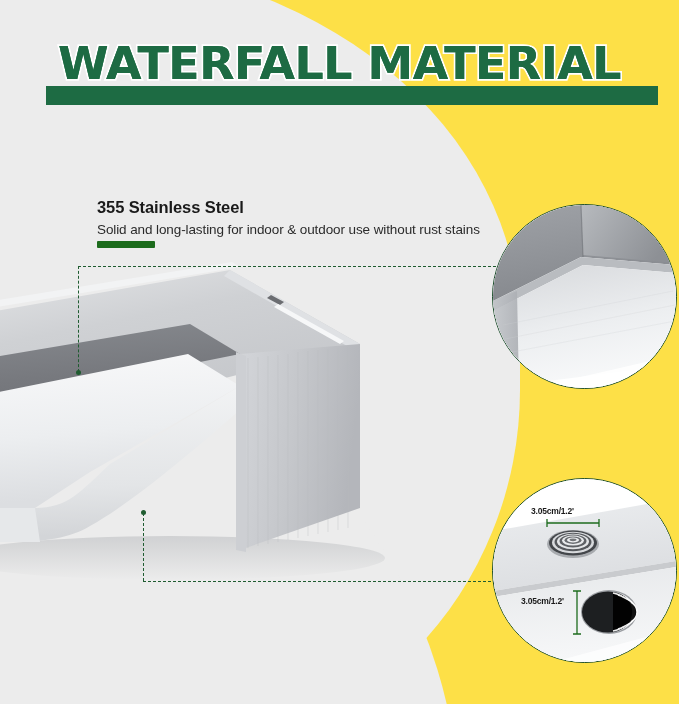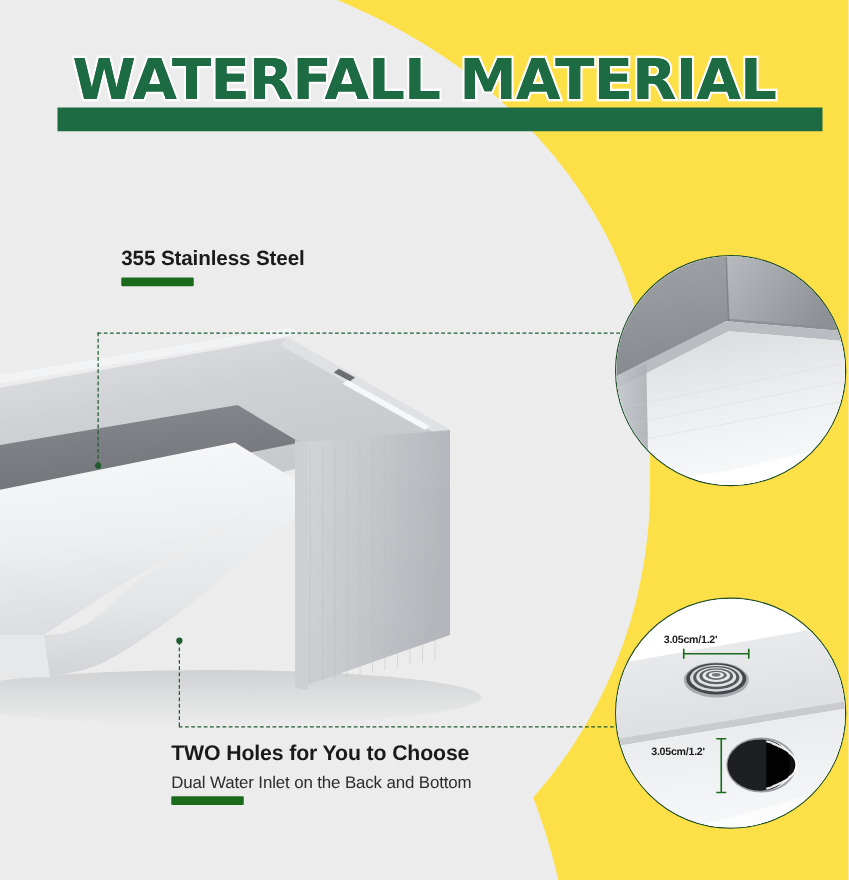--- a/index.html
+++ b/index.html
@@ -238,28 +238,24 @@
   </div>
 
   <div class="callout">
     <div class="dot" style="left:141px;top:510px;"></div>
     <div class="dash-v" style="left:143px;top:513px;height:68px;"></div>
     <div class="dash-h" style="left:143px;top:581px;width:378px;"></div>
   </div>
 
   <div class="feat" id="feat-top">
     <p class="head">355 Stainless Steel</p>
+    <p class="sub">Solid and long-lasting for indoor &amp; outdoor use without rust stains</p>
     <div class="rule"></div>
   </div>
 
-  <div class="feat" id="feat-bottom">
-    <p class="head">TWO Holes for You to Choose</p>
-    <p class="sub">Dual Water Inlet on the Back and Bottom</p>
-    <div class="rule"></div>
-  </div>
 
   <div class="inset" id="inset-top">
     <svg class="ins-svg" width="183" height="183" viewBox="0 0 183 183">
       <defs>
         <linearGradient id="iTopBack" x1="0" y1="0" x2="0.3" y2="1">
           <stop offset="0%" stop-color="#9fa2a7"></stop>
           <stop offset="100%" stop-color="#85888d"></stop>
         </linearGradient>
         <linearGradient id="iTopBack2" x1="0" y1="0" x2="1" y2="0.4">
           <stop offset="0%" stop-color="#b7babe"></stop>

